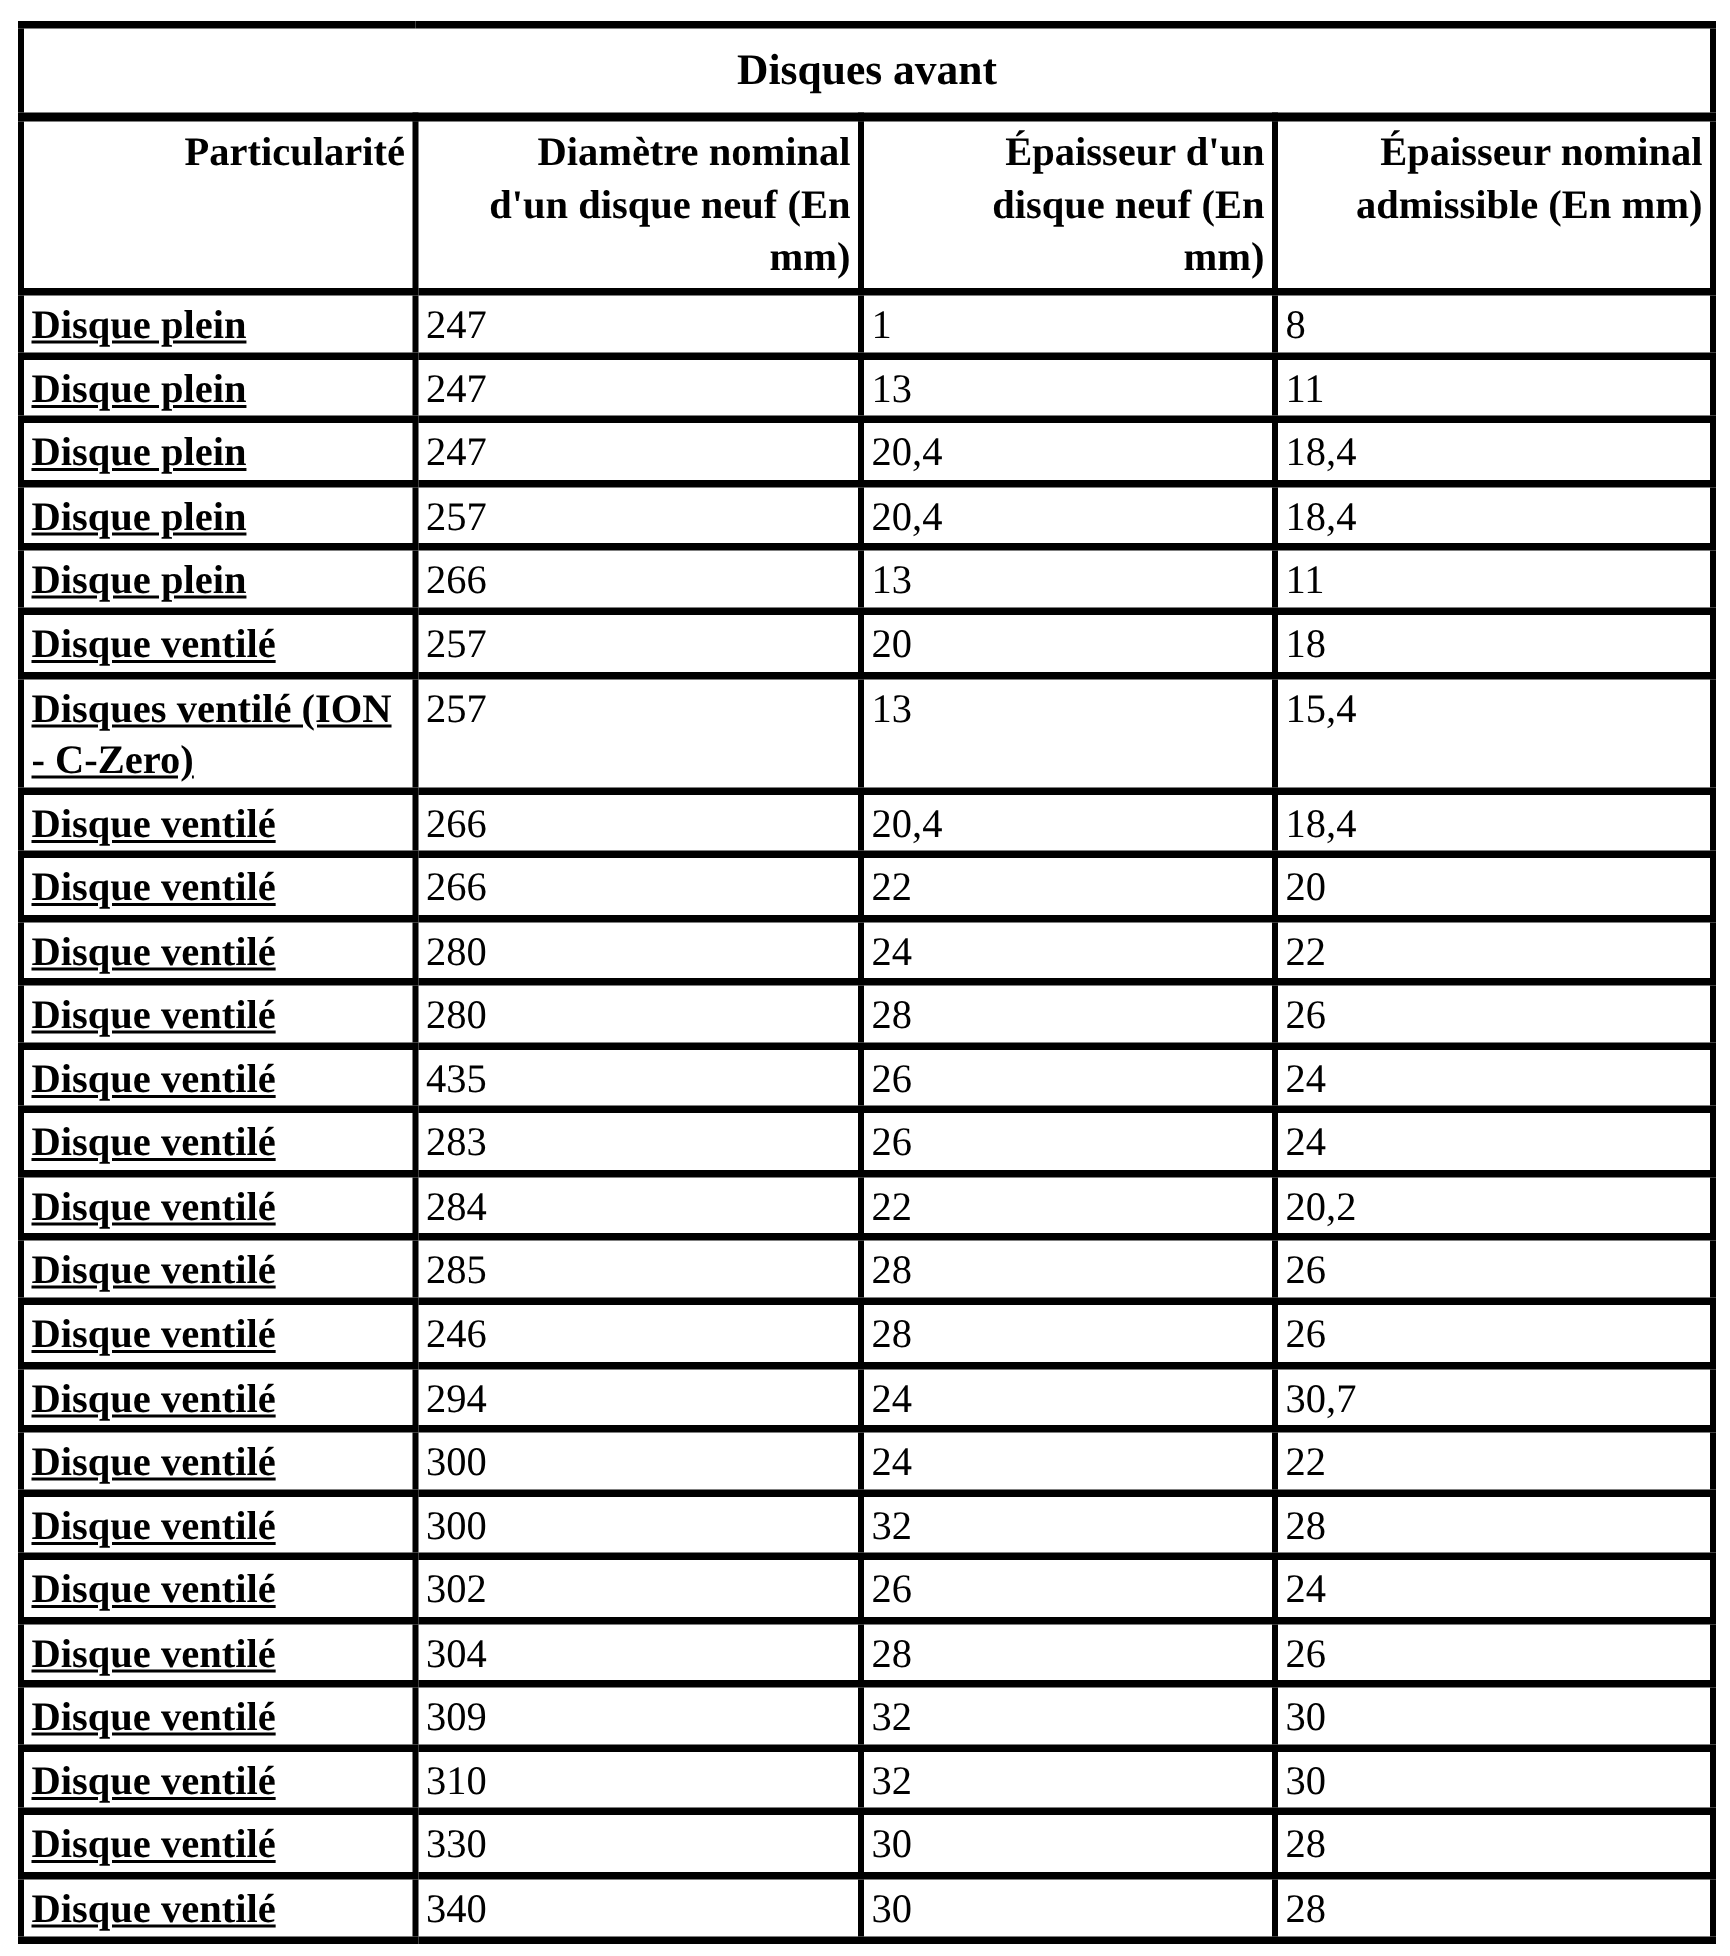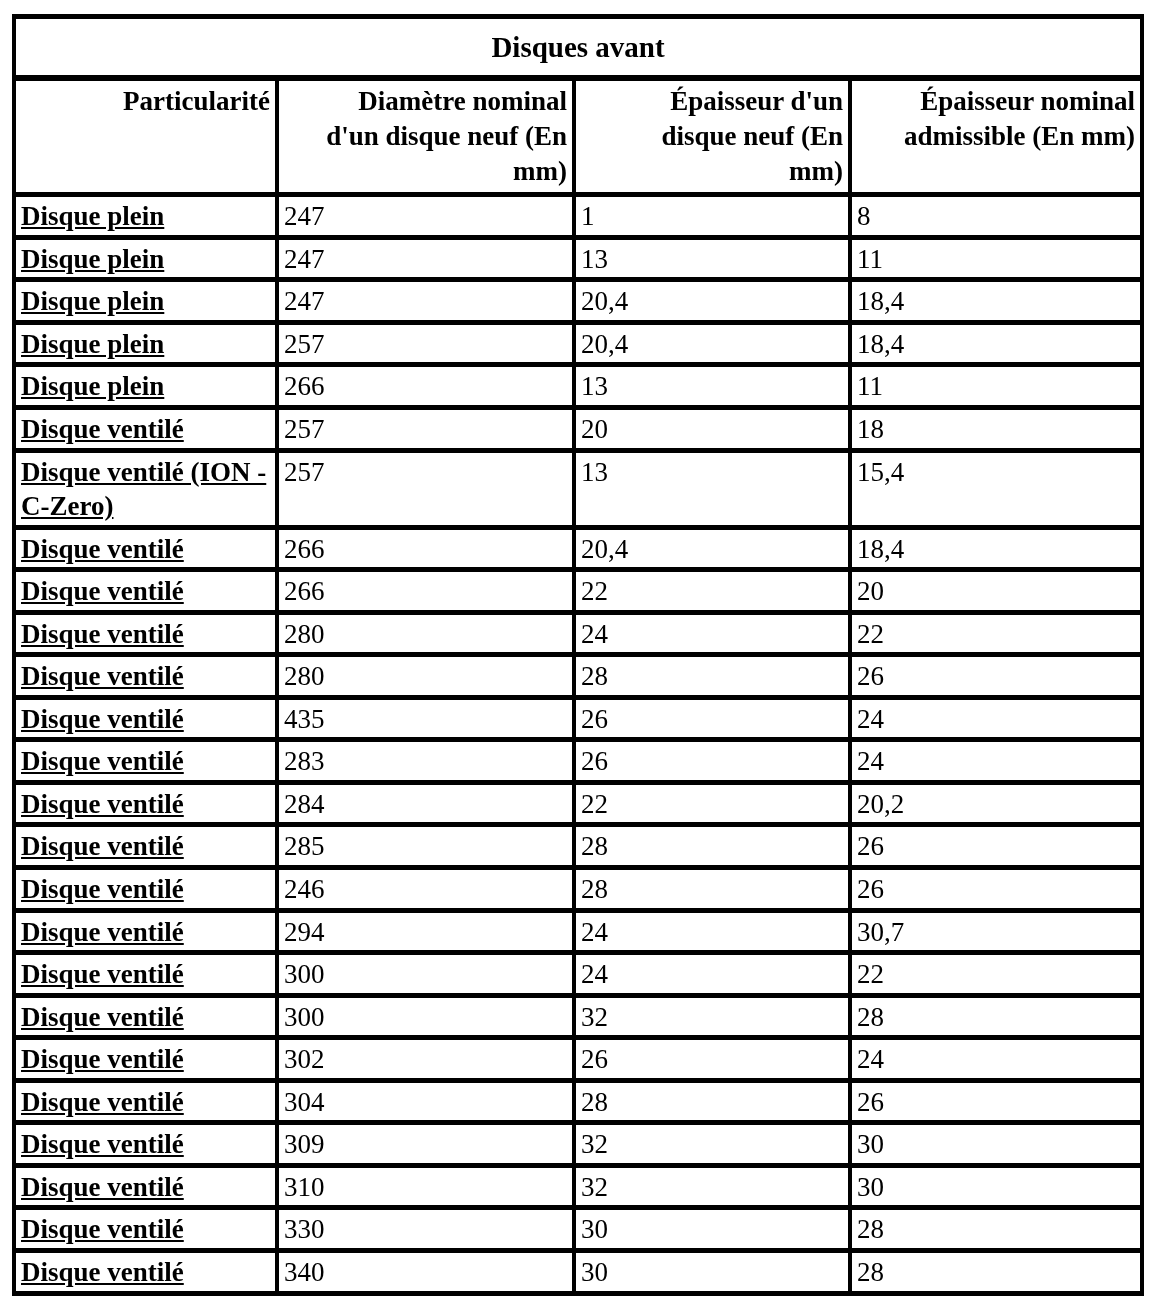--- a/index.html
+++ b/index.html
@@ -121,21 +121,21 @@
     <td>13</td>
     <td>11</td>
   </tr>
         <tr>
     <td class="row-label">Disque ventilé</td>
     <td>257</td>
     <td>20</td>
     <td>18</td>
   </tr>
         <tr>
-    <td class="row-label">Disque ventilé (ION - C-Zero)</td>
+    <td class="row-label">Disques ventilé (ION - C-Zero)</td>
     <td>257</td>
     <td>13</td>
     <td>15,4</td>
   </tr>
         <tr>
     <td class="row-label">Disque ventilé</td>
     <td>266</td>
     <td>20,4</td>
     <td>18,4</td>
   </tr>

